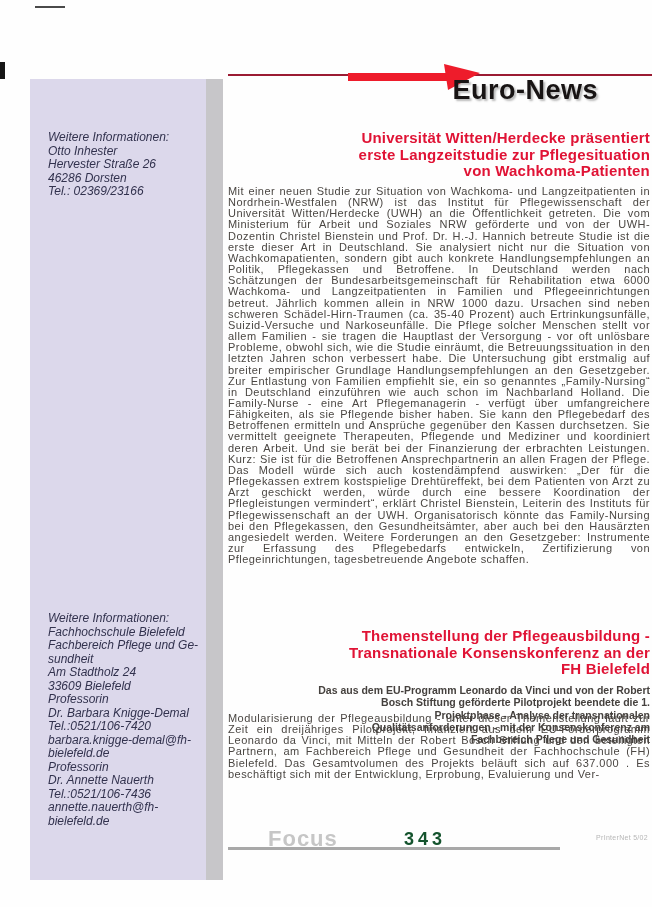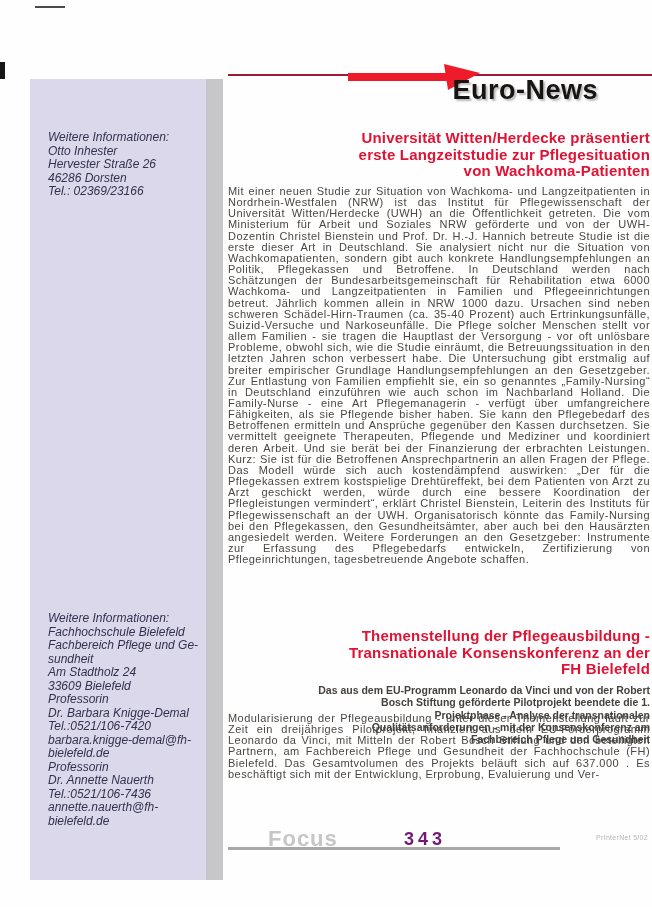--- a/index.html
+++ b/index.html
@@ -52,21 +52,21 @@
   .body-1{top:186px;height:440px;overflow:hidden;}
   .body-2{top:713px;height:70px;overflow:hidden;}
 
   
   .footer-logo{
     left:228px;top:826px;
     font-size:22px;font-weight:800;color:#c6c6c6;letter-spacing:1px;margin-left:40px;
   }
   .footer-page{
     left:370px;top:829px;width:110px;text-align:center;
-    font-size:18px;font-weight:800;color:#701a75;letter-spacing:4px;
+    font-size:18px;font-weight:800;color:#14532d;letter-spacing:4px;
   }
   .footer-rule{left:228px;top:847px;width:332px;height:3px;background:#a8a8a8;}
   .footer-note{
     left:540px;top:834px;width:108px;text-align:right;
     font-size:7px;color:#b6b6b6;letter-spacing:0.3px;
   }
 </style>
 </head>
 <body>
 

